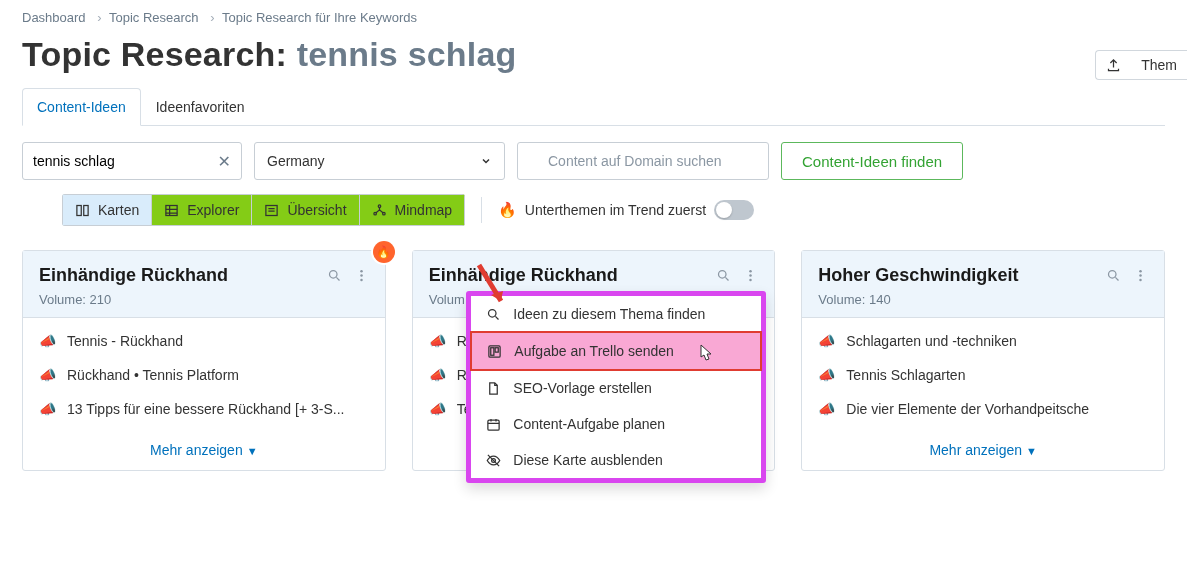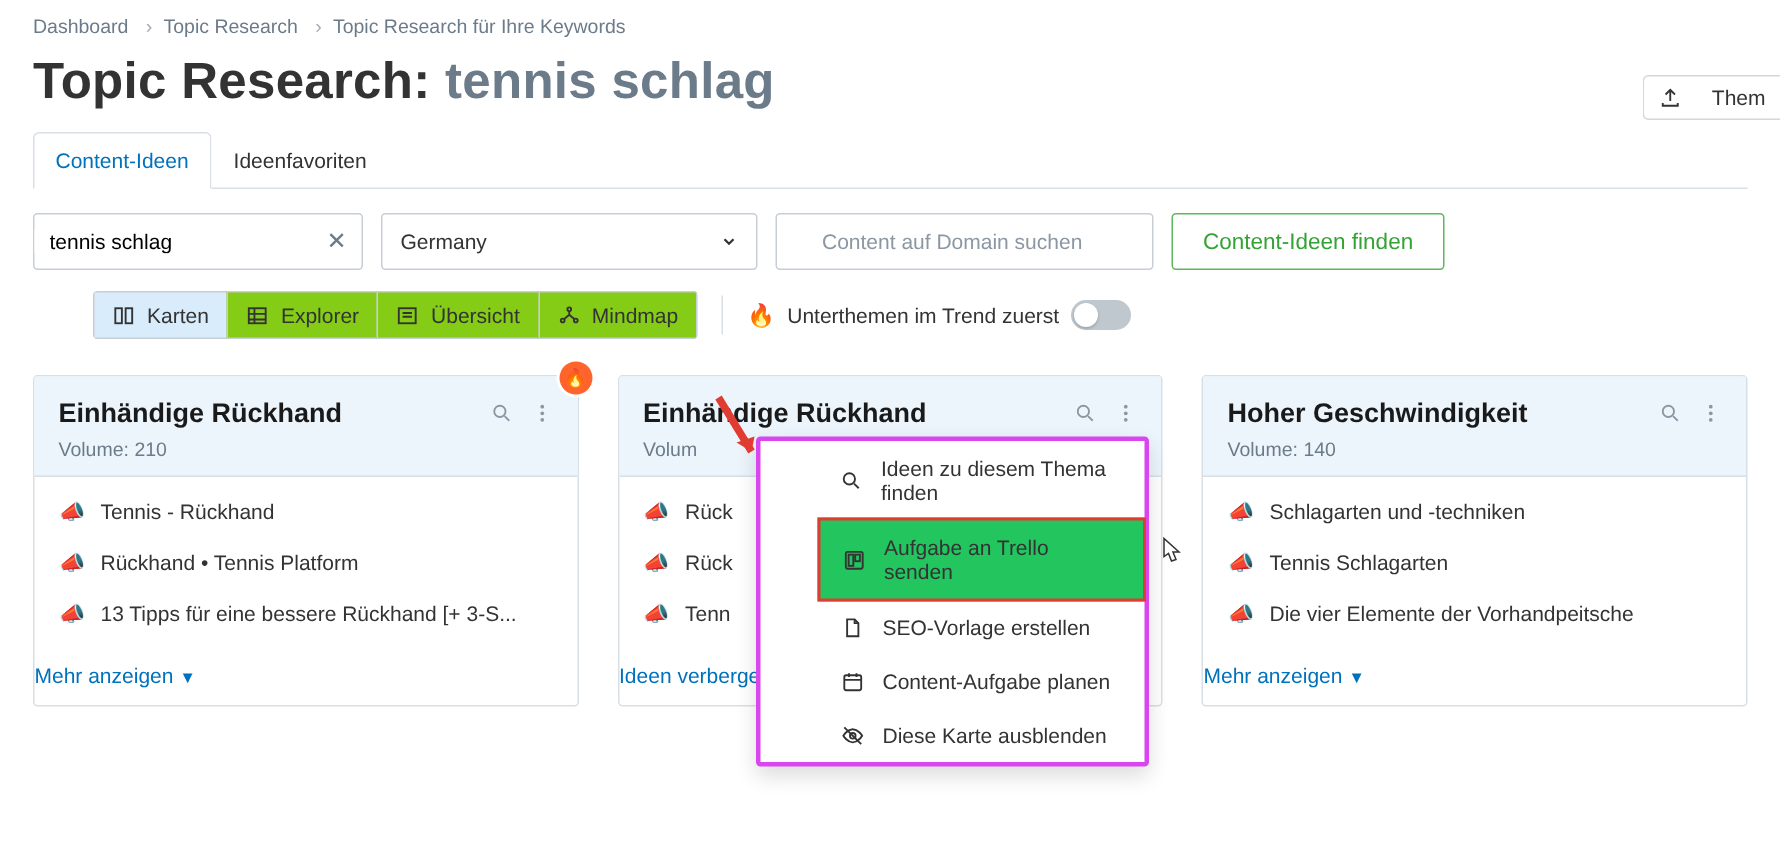--- a/index.html
+++ b/index.html
@@ -53,35 +53,35 @@
   .card-head { padding:14px 16px 10px 16px; background:#edf5fc; border-bottom:1px solid #d8dfe6; }
   .card-title-row { display:flex; align-items:center; justify-content:space-between; gap:8px;}
   .card-title { font-size:18px; font-weight:700; color:#1a1a1a;}
   .card-actions { display:flex; align-items:center; gap:12px; color:#8b97a3;}
   .card-vol { font-size:13px; color:#6b7b8a; margin-top:6px; }
   .card-body { padding:6px 14px 6px 14px; }
   .row-item { display:flex; align-items:center; gap:10px; padding:9px 2px; font-size:14px; color:#333;}
   .row-item .ico { width:18px; display:flex; justify-content:center;}
   .mega { color:#4cae4c; }
   .megab { color:#3e8fce; }
-  .card-foot { text-align:left; padding:10px 0 12px 0; font-size:14px; color:#0071bc; cursor:pointer; }
+  .card-foot { text-align:center; padding:10px 0 12px 0; font-size:14px; color:#0071bc; cursor:pointer; }
   .card-foot .chev { font-size:11px; margin-left:4px;}
   .flamebadge {
     position:absolute; top:-10px; right:-10px; width:22px; height:22px; border-radius:50%;
     background:#ff642d; color:#fff; display:flex; align-items:center; justify-content:center; font-size:12px;
     box-shadow:0 0 0 2px #fff;
   }
   
   .menu {
-    position:absolute; top:40px; right:8px; width:262px; background:#fff; border:3px solid #d946ef;
-    border-radius:3px; box-shadow:0 6px 14px rgba(0,0,0,.14); z-index:20;padding-left:39px;
+    position:absolute; top:40px; right:8px; width:300px; background:#fff; border:5px solid #d946ef;
+    border-radius:3px; box-shadow:0 6px 14px rgba(0,0,0,.14); z-index:20;
   }
   .menu-item { display:flex; align-items:center; gap:12px; padding:10px 14px; font-size:14px; color:#333; cursor:pointer;}
   .menu-item .mi-ico { width:16px; display:flex; justify-content:center; color:#333;}
-  .menu-item.highlight { border:2px solid #e03c31; margin:-1px; background:#22c55e; position:relative;}
+  .menu-item.highlight { border:2px solid #e03c31; margin:-1px; background:#f9a8d4; position:relative;}
   .red-arrow { position:absolute; top:10px; left:60px; z-index:30; pointer-events:none;}
   .cursor-ptr { position:absolute; z-index:31; pointer-events:none;}
   svg { display:block; }
   .icon-sm { width:15px; height:15px; }
   .muted { color:#8b97a3;}
 </style>
 </head>
 <body>
 
 <div class="page">

